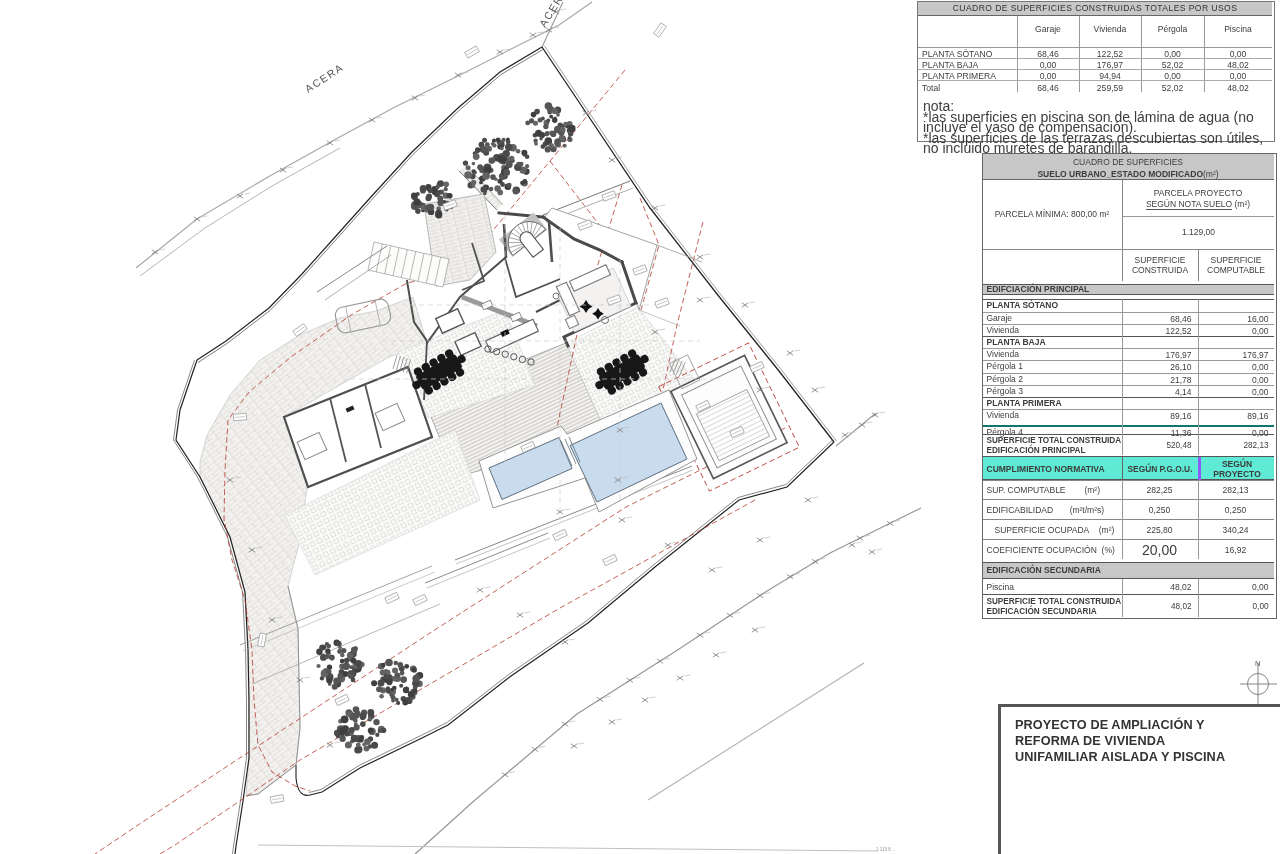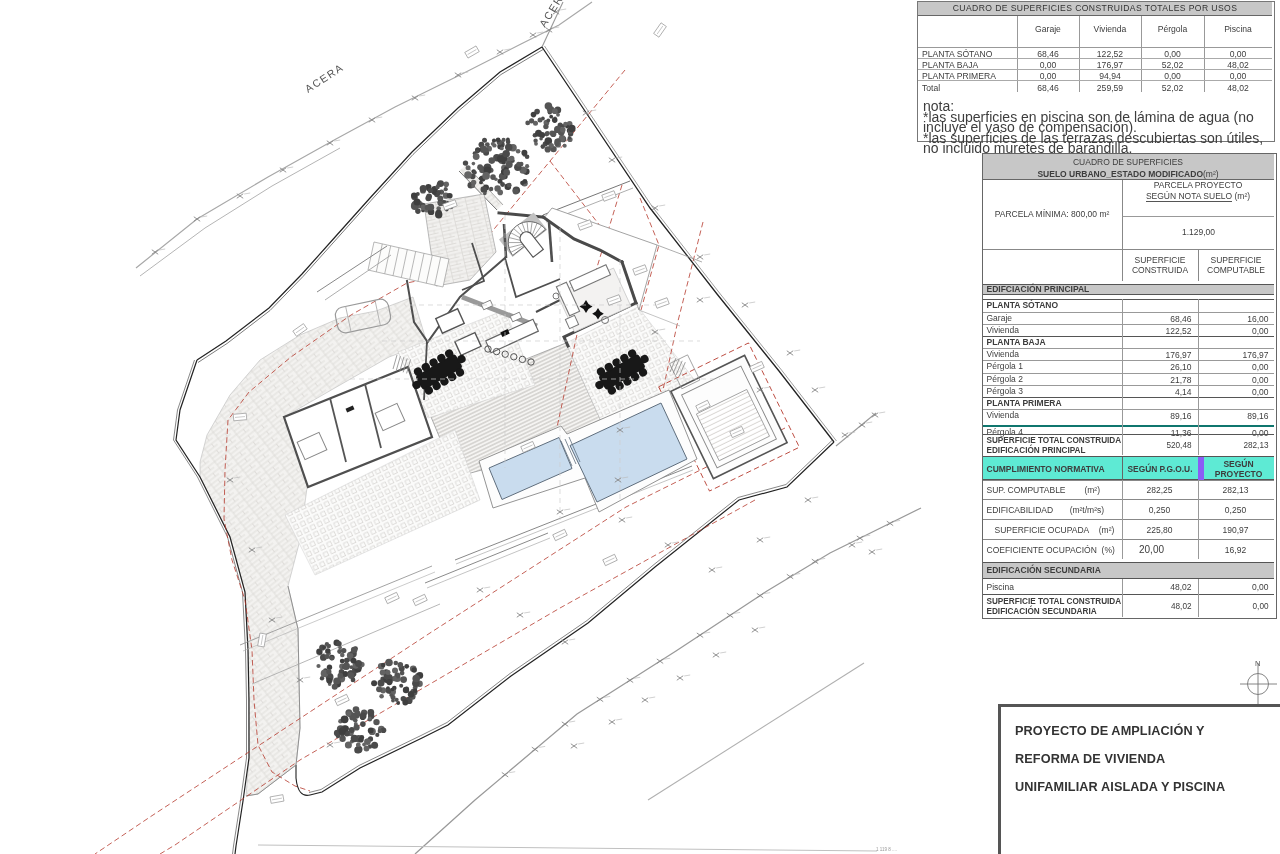--- a/index.html
+++ b/index.html
@@ -1143,21 +1143,21 @@
       <div style="position:absolute;left:223px;top:66.5px;width:63px;text-align:center">52,02</div>
       <div style="position:absolute;left:286px;top:66.5px;width:68px;text-align:center">48,02</div>
  </div>
  <div style="position:absolute;left:5px;top:99px;font-size:14px;color:#3d3d3d;line-height:10.5px">nota:<br>*las superficies en piscina son de lámina de agua (no incluye el vaso de compensación).<br>*las superficies de las terrazas descubiertas son útiles, no incluido muretes de barandilla.</div>
 </div>
 
 <div class="abs" style="left:981.5px;top:152.5px;width:293px;height:464px;border:1px solid #666;background:#fff;color:#3d3d3d;font-size:8.5px">
     <div style="position:absolute;left:0;top:0;width:291px;height:26px;background:#c7c7c7;border-bottom:1px solid #666;text-align:center;line-height:12px;padding-top:2px;box-sizing:border-box">CUADRO DE SUPERFICIES<br><b>SUELO URBANO_ESTADO MODIFICADO</b>(m²)</div>
     <div style="position:absolute;left:0;top:26px;width:291px;height:69px">
       <div style="position:absolute;left:0;top:0;width:139px;height:69px;display:flex;align-items:center;justify-content:center;text-align:left">PARCELA MÍNIMA: 800,00 m²</div>
-      <div style="position:absolute;left:139px;top:0;width:152px;height:37.5px;border-left:1px solid #888;border-bottom:1px solid #999;text-align:center;box-sizing:border-box;line-height:11.5px">PARCELA PROYECTO<br><span style="border-bottom:1px solid #555">SEGÚN NOTA SUELO</span> (m²)</div>
+      <div style="position:absolute;left:139px;top:0;width:152px;height:37.5px;border-left:1px solid #888;border-bottom:1px solid #999;text-align:center;padding-top:8px;box-sizing:border-box;line-height:11.5px">PARCELA PROYECTO<br><span style="border-bottom:1px solid #555">SEGÚN NOTA SUELO</span> (m²)</div>
       <div style="position:absolute;left:139px;top:37.5px;width:152px;height:31.5px;border-left:1px solid #888;text-align:center;line-height:31.5px">1.129,00</div>
     </div>
     <div style="position:absolute;left:0;top:95px;width:291px;height:31.5px;border-top:1px solid #888">
       <div style="position:absolute;left:139px;top:0;width:76px;height:31.5px;border-left:1px solid #888;display:flex;align-items:center;justify-content:center;text-align:center;line-height:10.5px;box-sizing:border-box">SUPERFICIE<br>CONSTRUIDA</div>
       <div style="position:absolute;left:215px;top:0;width:76px;height:31.5px;border-left:1px solid #888;display:flex;align-items:center;justify-content:center;text-align:center;line-height:10.5px;box-sizing:border-box">SUPERFICIE<br>COMPUTABLE</div>
     </div>
     <div style="position:absolute;left:0;top:130px;width:291px;height:11.5px;background:#c7c7c7;border-top:1.2px solid #555;border-bottom:1px solid #555;box-sizing:border-box;font-weight:bold;display:flex;align-items:center;padding-left:4px">EDIFCIACIÓN PRINCIPAL</div>
     <div style="position:absolute;left:0;top:145.8px;width:291px;height:12.2px;border-top:1px solid #555;box-sizing:border-box">
       <div style="position:absolute;left:4px;top:0;width:133px;height:12.2px;display:flex;align-items:center;font-weight:bold;font-size:8.5px;line-height:9.8px">PLANTA SÓTANO</div>
     </div>
@@ -1210,40 +1210,40 @@
     <div style="position:absolute;left:0;top:279.9999999999999px;width:291px;height:22px;border-top:1px solid #555;box-sizing:border-box">
       <div style="position:absolute;left:4px;top:0;width:140px;height:22px;display:flex;align-items:center;font-weight:normal;font-size:8.2px;line-height:9.8px">
         <b style="white-space:nowrap">SUPERFICIE TOTAL CONSTRUIDA<br>EDIFICACIÓN PRINCIPAL</b>
       </div>
       <div style="position:absolute;left:139px;top:0;width:70px;height:22px;display:flex;align-items:center;justify-content:flex-end;font-size:8.2px">520,48</div>
       <div style="position:absolute;left:215px;top:0;width:71px;height:22px;display:flex;align-items:center;justify-content:flex-end;font-size:8.2px">282,13</div>
     </div>
     <div style="position:absolute;left:0;top:301.9999999999999px;width:291px;height:24px;background:#5eead4;border-top:1.2px solid #555;border-bottom:1px solid #555;box-sizing:border-box;font-weight:bold">
       <div style="position:absolute;left:4px;top:0;height:24px;display:flex;align-items:center">CUMPLIMIENTO NORMATIVA</div>
       <div style="position:absolute;left:139px;top:0;width:76px;height:24px;border-left:1px solid #666;display:flex;align-items:center;justify-content:center;box-sizing:border-box;font-size:8.4px">SEGÚN P.G.O.U.</div>
-      <div style="position:absolute;left:215px;top:0;width:76px;height:24px;border-left:6px solid #8b5cf6;display:flex;align-items:center;justify-content:center;text-align:center;line-height:10px;box-sizing:border-box">SEGÚN<br>PROYECTO</div>
+      <div style="position:absolute;left:215px;top:0;width:76px;height:24px;border-left:3px solid #8b5cf6;display:flex;align-items:center;justify-content:center;text-align:center;line-height:10px;box-sizing:border-box">SEGÚN<br>PROYECTO</div>
     </div>
     <div style="position:absolute;left:0;top:325.9999999999999px;width:291px;height:19.8px;border-top:1px solid #888;box-sizing:border-box">
       <div style="position:absolute;left:4px;top:0;width:133px;height:19.8px;display:flex;align-items:center;font-size:8.5px">SUP. COMPUTABLE&nbsp;&nbsp;&nbsp;&nbsp;&nbsp;&nbsp;&nbsp;&nbsp;(m²)</div>
       <div style="position:absolute;left:139px;top:0;width:76px;height:19.8px;display:flex;align-items:center;justify-content:center;font-size:8.5px">282,25</div>
       <div style="position:absolute;left:215px;top:0;width:76px;height:19.8px;display:flex;align-items:center;justify-content:center;font-size:8.5px">282,13</div>
     </div>
     <div style="position:absolute;left:0;top:345.7999999999999px;width:291px;height:19.8px;border-top:1px solid #888;box-sizing:border-box">
       <div style="position:absolute;left:4px;top:0;width:133px;height:19.8px;display:flex;align-items:center;font-size:8.5px">EDIFICABILIDAD&nbsp;&nbsp;&nbsp;&nbsp;&nbsp;&nbsp;&nbsp;(m²t/m²s)</div>
       <div style="position:absolute;left:139px;top:0;width:76px;height:19.8px;display:flex;align-items:center;justify-content:center;font-size:8.5px">0,250</div>
       <div style="position:absolute;left:215px;top:0;width:76px;height:19.8px;display:flex;align-items:center;justify-content:center;font-size:8.5px">0,250</div>
     </div>
     <div style="position:absolute;left:0;top:365.5999999999999px;width:291px;height:19.8px;border-top:1px solid #888;box-sizing:border-box">
       <div style="position:absolute;left:12px;top:0;width:133px;height:19.8px;display:flex;align-items:center;font-size:8.5px">SUPERFICIE OCUPADA&nbsp;&nbsp;&nbsp;&nbsp;(m²)</div>
       <div style="position:absolute;left:139px;top:0;width:76px;height:19.8px;display:flex;align-items:center;justify-content:center;font-size:8.5px">225,80</div>
-      <div style="position:absolute;left:215px;top:0;width:76px;height:19.8px;display:flex;align-items:center;justify-content:center;font-size:8.5px">190,97</div>
+      <div style="position:absolute;left:215px;top:0;width:76px;height:19.8px;display:flex;align-items:center;justify-content:center;font-size:8.5px">340,24</div>
     </div>
     <div style="position:absolute;left:0;top:385.3999999999999px;width:291px;height:19.8px;border-top:1px solid #888;box-sizing:border-box">
       <div style="position:absolute;left:4px;top:0;width:133px;height:19.8px;display:flex;align-items:center;font-size:8.5px">COEFICIENTE OCUPACIÓN&nbsp;&nbsp;(%)</div>
-      <div style="position:absolute;left:131px;top:0;width:76px;height:19.8px;display:flex;align-items:center;justify-content:center;font-size:10px">20,00</div>
+      <div style="position:absolute;left:139px;top:0;width:76px;height:19.8px;display:flex;align-items:center;justify-content:center;font-size:14px">20,00</div>
       <div style="position:absolute;left:215px;top:0;width:76px;height:19.8px;display:flex;align-items:center;justify-content:center;font-size:8.5px">16,92</div>
     </div>
     <div style="position:absolute;left:0;top:408.5999999999999px;width:291px;height:16.8px;background:#c7c7c7;border-top:1.2px solid #555;border-bottom:1px solid #555;box-sizing:border-box;font-weight:bold;display:flex;align-items:center;padding-left:4px">EDIFICACIÓN SECUNDARIA</div>
     <div style="position:absolute;left:0;top:425.3999999999999px;width:291px;height:15.2px;border-top:1px solid #fff;box-sizing:border-box">
       <div style="position:absolute;left:4px;top:0;width:133px;height:15.2px;display:flex;align-items:center;font-weight:normal;font-size:8.5px;line-height:9.8px">Piscina</div>
       <div style="position:absolute;left:139px;top:0;width:70px;height:15.2px;display:flex;align-items:center;justify-content:flex-end;font-size:8.5px">48,02</div>
       <div style="position:absolute;left:215px;top:0;width:71px;height:15.2px;display:flex;align-items:center;justify-content:flex-end;font-size:8.5px">0,00</div>
     </div>
     <div style="position:absolute;left:0;top:440.5999999999999px;width:291px;height:23.2px;border-top:1px solid #555;box-sizing:border-box">
       <div style="position:absolute;left:4px;top:0;width:140px;height:23.2px;display:flex;align-items:center;font-weight:normal;font-size:8.2px;line-height:9.8px">
@@ -1254,14 +1254,14 @@
     </div>
     <div style="position:absolute;left:139px;top:145.8px;width:1px;height:156.2px;background:#999"></div>
     <div style="position:absolute;left:215px;top:145.8px;width:1px;height:156.2px;background:#999"></div>
     <div style="position:absolute;left:139px;top:326px;width:1px;height:79.2px;background:#999"></div>
     <div style="position:absolute;left:215px;top:326px;width:1px;height:79.2px;background:#999"></div>
     <div style="position:absolute;left:139px;top:425.4px;width:1px;height:38.4px;background:#999"></div>
     <div style="position:absolute;left:215px;top:425.4px;width:1px;height:38.4px;background:#999"></div>
   </div>
 
 <div class="abs" style="left:998px;top:704px;width:282px;height:150px;border-top:3px solid #555;border-left:3px solid #555;background:#fff">
- <div style="position:absolute;left:14px;top:10px;font-size:12.7px;font-weight:bold;color:#333;line-height:28px;letter-spacing:0.1px">PROYECTO DE AMPLIACIÓN Y<br>REFORMA DE VIVIENDA<br>UNIFAMILIAR AISLADA Y PISCINA</div>
+ <div style="position:absolute;left:14px;top:10px;font-size:12.7px;font-weight:bold;color:#333;line-height:16px;letter-spacing:0.1px">PROYECTO DE AMPLIACIÓN Y<br>REFORMA DE VIVIENDA<br>UNIFAMILIAR AISLADA Y PISCINA</div>
 </div>
 
 </body></html>

